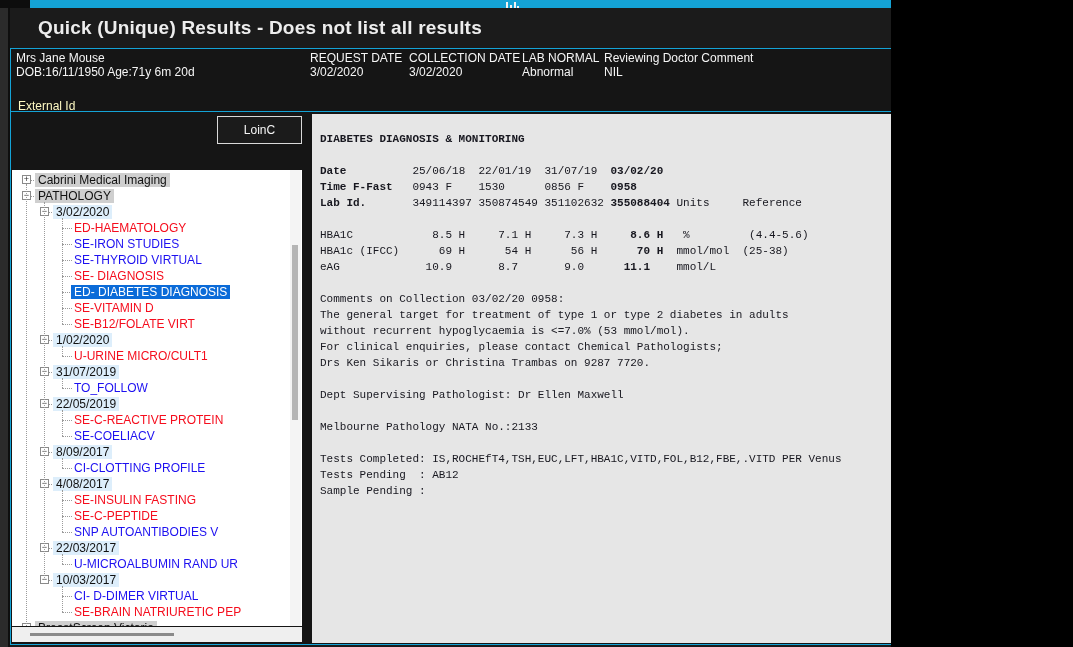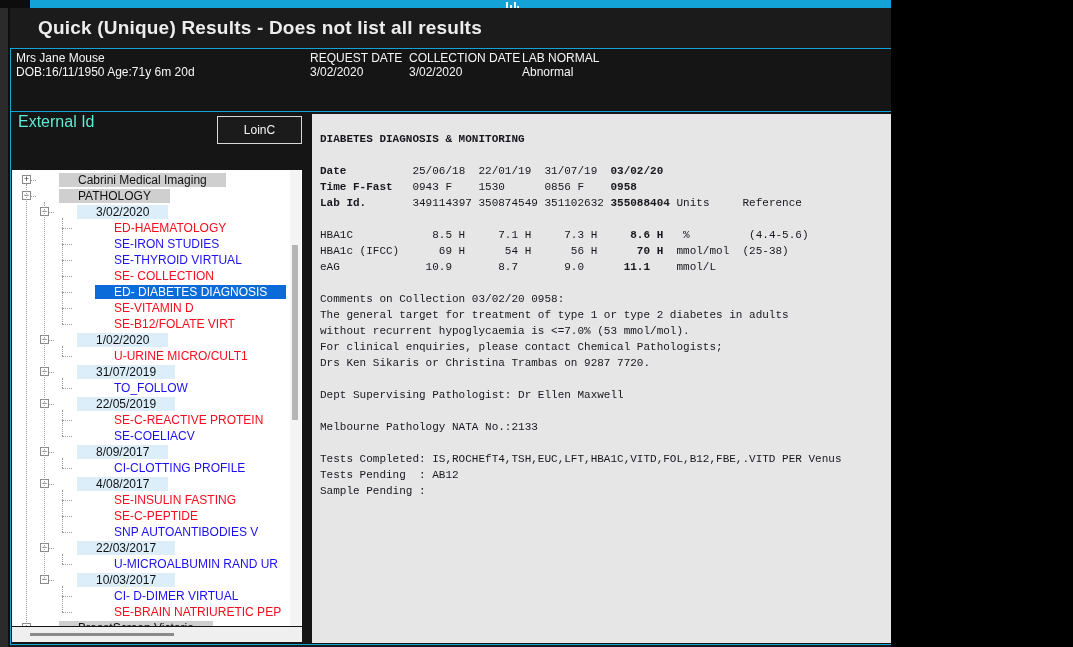--- a/index.html
+++ b/index.html
@@ -28,29 +28,29 @@
 
   
   .frame{position:absolute;left:10px;top:48px;width:1054px;height:595px;border:1px solid var(--accent,#14a3d6);background:#151515;}
   .patient-panel{position:absolute;left:10px;top:48px;width:1054px;height:62px;border:1px solid var(--accent,#14a3d6);background:#151515;}
   .pname{position:absolute;left:16px;top:51px;font-size:12px;color:#f5f5f5;}
   .pdob{position:absolute;left:16px;top:65px;font-size:12px;color:#f5f5f5;}
   .pf{position:absolute;top:51px;}
   .pl,.pv{font-size:12px;color:#f5f5f5;line-height:14px;white-space:nowrap;}
 
   
-  .ext-label{position:absolute;left:18px;top:113px;font-size:16px;color:#5eead4;}
+  .ext-label{position:absolute;left:18px;top:99px;font-size:12px;color:#fef9c3;}
   .loinc{position:absolute;left:217px;top:116px;width:85px;height:28px;background:#1b1b1b;
          border:1px solid #d9d9d9;color:#f5f5f5;font-size:12px;font-family:"Liberation Sans",sans-serif;cursor:pointer;}
   .listing{position:absolute;left:18px;top:149px;font-size:12px;color:#f0f0f0;}
 
   
   .tree-panel{position:absolute;left:12px;top:170px;width:290px;height:456px;background:#fff;overflow:hidden;}
   .trow{position:absolute;left:0;width:288px;height:16px;}
-  .tlbl{position:absolute;top:1px;font-size:12px;line-height:14px;padding:0 19px;white-space:nowrap;cursor:default;margin-left:24px;}
+  .tlbl{position:absolute;top:1px;font-size:12px;line-height:14px;padding:0 3px;white-space:nowrap;cursor:default;}
   .st-root{color:#111;background:var(--root-bg,#cfcfcf);}
   .st-date{color:#111;background:var(--date-bg,#ddeefb);}
   .st-red{color:var(--item-red,#f50d1d);}
   .st-blue{color:var(--item-blue,#1d10f0);}
   .st-selected{color:#fff;background:var(--selected-bg,#0b6bd8);}
   .ebox{position:absolute;width:9px;height:9px;border:1px solid #8a8a8a;background:#fff;
         font-size:9px;line-height:7px;text-align:center;color:#333;cursor:pointer;box-sizing:border-box;}
   .vline{position:absolute;width:0;border-left:1px dotted #9b9b9b;}
   .hline{position:absolute;height:0;border-top:1px dotted #9b9b9b;}
   .vsb-track{position:absolute;left:278px;top:0;width:11px;height:456px;background:#f4f4f4;}
@@ -108,20 +108,24 @@
     <div class="pv">3/02/2020</div>
   </div>
   <div class="pf" style="left:409px">
     <div class="pl">COLLECTION DATE</div>
     <div class="pv">3/02/2020</div>
   </div>
   <div class="pf" style="left:522px">
     <div class="pl">LAB NORMAL</div>
     <div class="pv">Abnormal</div>
   </div>
+  <div class="pf" style="left:604px">
+    <div class="pl">Reviewing Doctor Comment</div>
+    <div class="pv">NIL</div>
+  </div>
 
   <div class="ext-label">External Id</div>
   <button class="loinc">LoinC</button>
 
   <div class="tree-panel">
     <div id="tree">
         <div class="trow" style="top: 2px;">
           <div class="ebox" style="left: 10px; top: 3px;">+</div>
           <div class="hline" style="left: 19px; top: 8px; width: 5px;"></div>
           <span class="tlbl st-root" style="left: 23px;">Cabrini Medical Imaging</span>
@@ -143,21 +147,21 @@
         <div class="trow" style="top: 66px;">
           <div class="hline" style="left: 50px; top: 8px; width: 10px;"></div>
           <span class="tlbl st-blue" style="left: 59px;">SE-IRON STUDIES</span>
         </div>
         <div class="trow" style="top: 82px;">
           <div class="hline" style="left: 50px; top: 8px; width: 10px;"></div>
           <span class="tlbl st-blue" style="left: 59px;">SE-THYROID VIRTUAL</span>
         </div>
         <div class="trow" style="top: 98px;">
           <div class="hline" style="left: 50px; top: 8px; width: 10px;"></div>
-          <span class="tlbl st-red" style="left: 59px;">SE- COLLECTION</span>
+          <span class="tlbl st-red" style="left: 59px;">SE- DIAGNOSIS</span>
         </div>
         <div class="trow" style="top: 114px;">
           <div class="hline" style="left: 50px; top: 8px; width: 10px;"></div>
           <span class="tlbl st-selected" style="left: 59px;">ED- DIABETES DIAGNOSIS</span>
         </div>
         <div class="trow" style="top: 130px;">
           <div class="hline" style="left: 50px; top: 8px; width: 10px;"></div>
           <span class="tlbl st-red" style="left: 59px;">SE-VITAMIN D</span>
         </div>
         <div class="trow" style="top: 146px;">

